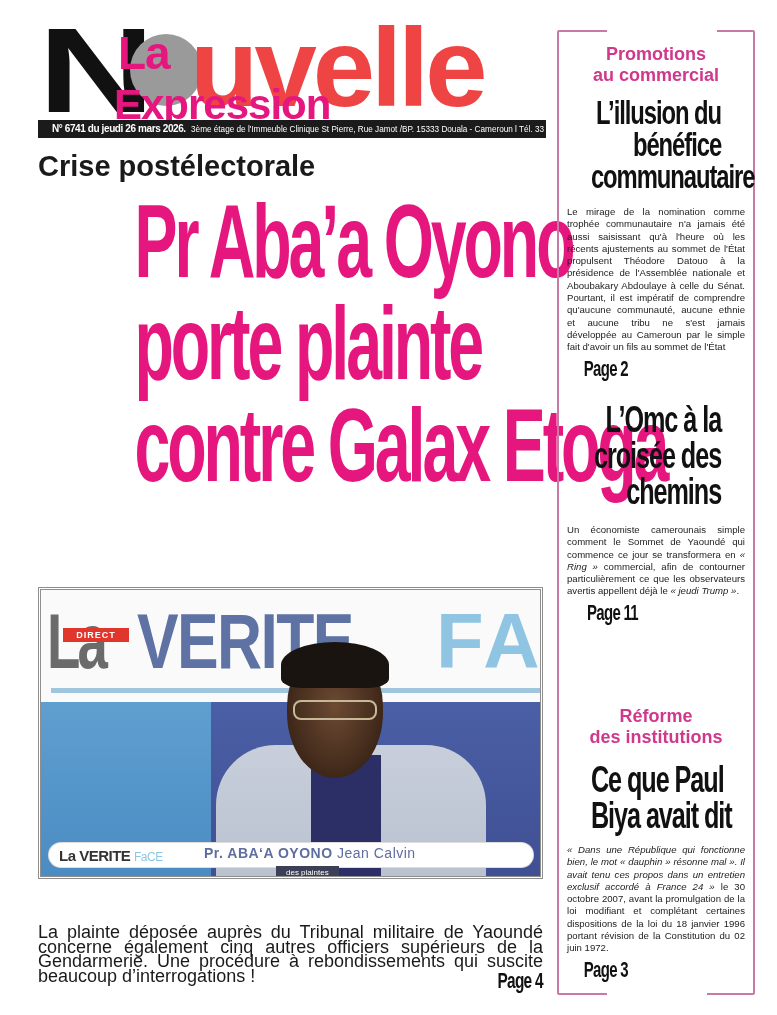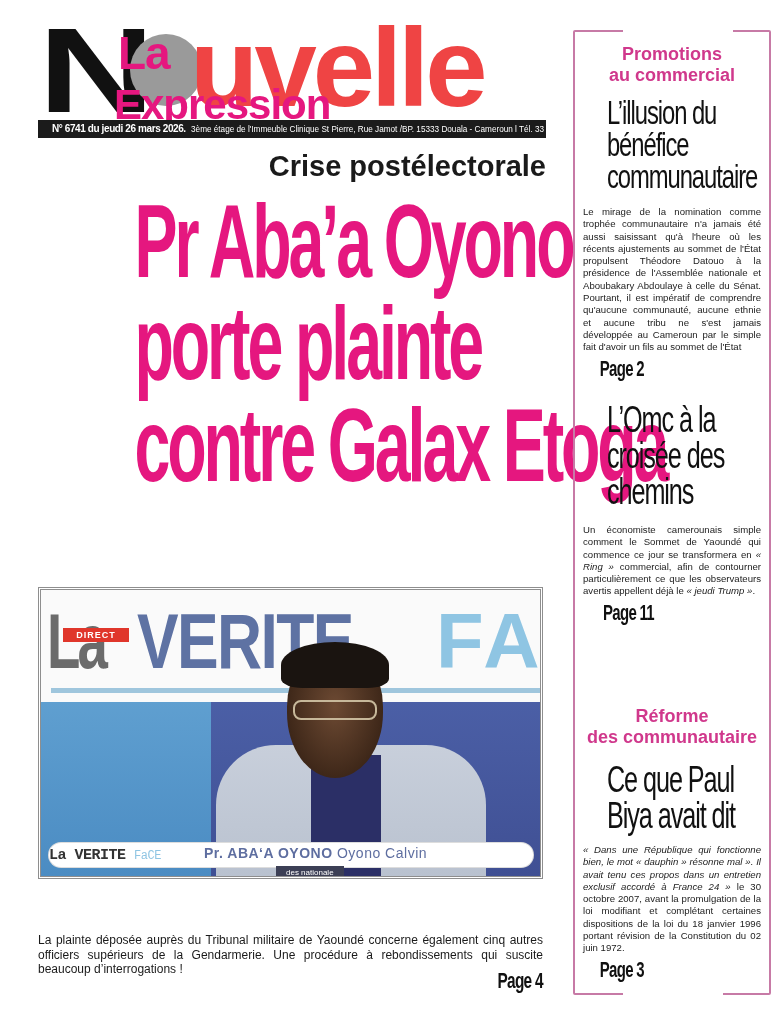--- a/index.html
+++ b/index.html
@@ -25,21 +25,21 @@
   }
   .infobar {
     position: absolute; left: 38px; top: 120px; width: 508px; height: 18px;
     background: #1b1b1b; color: #fff; font-size: 8.2px; line-height: 18px;
     padding-left: 14px; white-space: nowrap; overflow: hidden;
   }
   .infobar b { font-family: Liberation Sans, sans-serif; font-size: 10px; font-weight: 700; letter-spacing: -0.4px; margin-right: 3px; }
 
   
   .kicker {
-    position: absolute; left: 38px; top: 150px; width: 508px; text-align: right;
+    position: absolute; left: 38px; top: 150px; width: 508px; text-align: left;
     font-size: 29px; font-weight: 700; color: #1a1a1a;
   }
   .headline {
     position: absolute; left: 38px; top: 190px; width: 508px; text-align: center;
     color: #e5177f; font-weight: 700; font-size: 104px; line-height: 102px;
     letter-spacing: -5px;
   }
   .headline span { display: block; transform: scaleX(0.62); white-space: nowrap; }
 
   .photo-frame {
@@ -63,52 +63,52 @@
     position:absolute; left:246px; top:58px; width:96px; height:130px;
     background: radial-gradient(ellipse at 50% 45%, #6d4a33 0%, #3b2517 75%);
     border-radius: 45% 45% 50% 50%;
   }
   .ph-hair { position:absolute; left:240px; top:52px; width:108px; height:46px; background:#1a1410; border-radius:50% 50% 20% 20%; }
   .ph-glasses { position:absolute; left:252px; top:110px; width:84px; height:20px; border:2px solid #c7b89a; border-radius:8px; }
   .ph-lower {
     position:absolute; left:8px; top:253px; width:484px; height:24px;
     background:#ffffff; border-radius:12px; box-shadow: 0 0 0 1px #ddd;
   }
-  .ph-lower-logo { position:absolute; left:0; top:4px; font-size:15px; font-weight:700; color:#333; letter-spacing:-0.5px;font-family:Liberation Mono, monospace; }
+  .ph-lower-logo { position:absolute; left:10px; top:4px; font-size:15px; font-weight:700; color:#333; letter-spacing:-0.5px; }
   .ph-lower-logo .face { color:#8fc5e3; font-weight:400; font-size:12px; }
   .ph-lower-name { position:absolute; left:155px; top:2px; font-size:14px; font-weight:700; color:#5e6ea0; letter-spacing:0.5px; white-space:nowrap;}
   .ph-lower-name .first { font-weight:400; }
   .ph-lower-sub { position:absolute; left:235px; top:276px; height:14px; padding:0 10px; background:#3c3f55; color:#fff; font-size:8px; line-height:14px; }
 
   .lede {
     position: absolute; left: 38px; top: 925px; width: 505px;
-    font-size: 12px; line-height: 14.5px; text-align: justify; color: #1a1a1a; margin-top: 8px;
+    font-size: 18px; line-height: 14.5px; text-align: justify; color: #1a1a1a;
   }
   .pageref {
     position:absolute; font-family: "Liberation Sans Narrow","Liberation Sans",sans-serif;
     font-weight:700; font-size: 22px; letter-spacing:-1px; color:#111;
     transform: scaleX(0.7); transform-origin: right center;
   }
   .pageref-main { right: 234px; top: 968px; }
 
   
   .sidebar {
-    position: absolute; left: 557px; top: 30px; width: 198px; height: 965px; margin-left: 16px;
+    position: absolute; left: 557px; top: 30px; width: 198px; height: 965px;
   }
   .sb-border {
     position:absolute; left:0; top:0; width:100%; height:100%;
     border: 2px solid #c77aa6; border-radius: 2px;
   }
   .sb-gap-top { position:absolute; left:50px; top:-3px; width:110px; height:6px; background:#fff; }
   .sb-gap-bottom { position:absolute; left:50px; bottom:-3px; width:100px; height:6px; background:#fff; }
 
   .sb-section { position:absolute; left:6px; width:186px; }
   .sb-kicker { text-align:center; color:#d0388c; font-size:18px; font-weight:700; line-height:21px; }
   .sb-title {
-    text-align:left; color:#111; font-weight:400; font-size:34px; line-height:32px;
+    text-align:right; color:#111; font-weight:700; font-size:34px; line-height:32px;
     letter-spacing:-1.5px; margin-top:10px;
   }
   .sb-title span { display:block; transform: scaleX(0.7); white-space:nowrap; }
   .sb-body {
     font-size: 9.6px; line-height: 12.3px; color:#222; text-align: justify;
     margin-top: 14px; padding: 0 4px;
   }
   .sb-body i { font-style: italic; }
   .sb-page { text-align:left; margin-top: 2px; padding-right: 6px; }
   .sb-page span {
@@ -152,24 +152,24 @@
   <div class="ph-head"></div>
   <div class="ph-hair"></div>
   <div class="ph-glasses"></div>
   <div class="ph-lower">
     <div class="ph-lower-logo">
       <span>La VERITE</span>
       <span class="face">FaCE</span>
     </div>
     <div class="ph-lower-name">
       <span>Pr. ABA‘A OYONO</span>
-      <span class="first">Oyono Calvin</span>
-    </div>
-  </div>
-  <div class="ph-lower-sub">des nationale</div>
+      <span class="first">Jean Calvin</span>
+    </div>
+  </div>
+  <div class="ph-lower-sub">des plaintes</div>
 </div>
 
 <div class="lede">La plainte déposée auprès du Tribunal militaire de Yaoundé concerne également cinq autres officiers supérieurs de la Gendarmerie. Une procédure à rebondissements qui suscite beaucoup d’interrogations !</div>
 <div class="pageref pageref-main">Page 4</div>
 
 <div class="sidebar">
   <div class="sb-border"></div>
   <div class="sb-gap-top"></div>
   <div class="sb-gap-bottom"></div>
 
@@ -193,21 +193,21 @@
       <span>croisée des</span>
       <span>chemins</span>
     </div>
     <div class="sb-body"><span>Un économiste camerounais simple comment le Sommet de Yaoundé qui commence ce jour se transformera en </span><i>« Ring »</i><span> commercial, afin de contourner particulièrement ce que les observateurs avertis appellent déjà le </span><i>« jeudi Trump »</i><span>.</span></div>
     <div class="sb-page"><span>Page 11</span></div>
   </div>
 
   <div class="sb-section" style="top:676px;">
     <div class="sb-kicker">
       <div>Réforme</div>
-      <div>des communautaire</div>
+      <div>des institutions</div>
     </div>
     <div class="sb-title" style="font-size:36px;line-height:36px;margin-top:14px;">
       <span>Ce que Paul</span>
       <span>Biya avait dit</span>
     </div>
     <div class="sb-body" style="margin-top:10px;"><i>« Dans une République qui fonctionne bien, le mot « dauphin » résonne mal ». Il avait tenu ces propos dans un entretien exclusif accordé à France 24 »</i><span> le 30 octobre 2007, avant la promulgation de la loi modifiant et complétant certaines dispositions de la loi du 18 janvier 1996 portant révision de la Constitution du 02 juin 1972.</span></div>
     <div class="sb-page"><span>Page 3</span></div>
   </div>
 </div>
 

